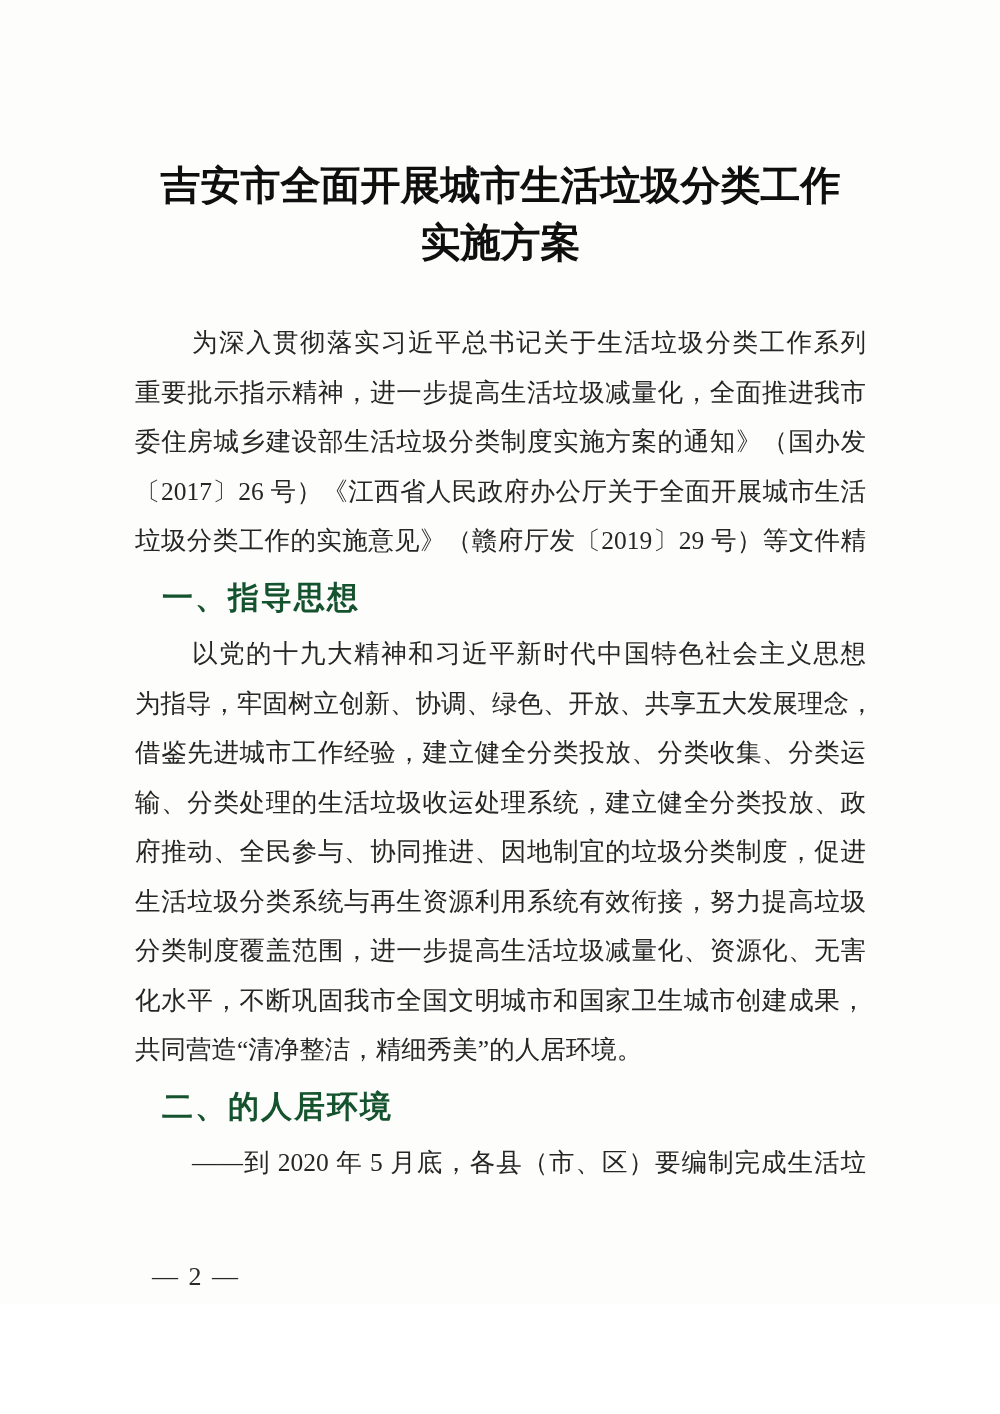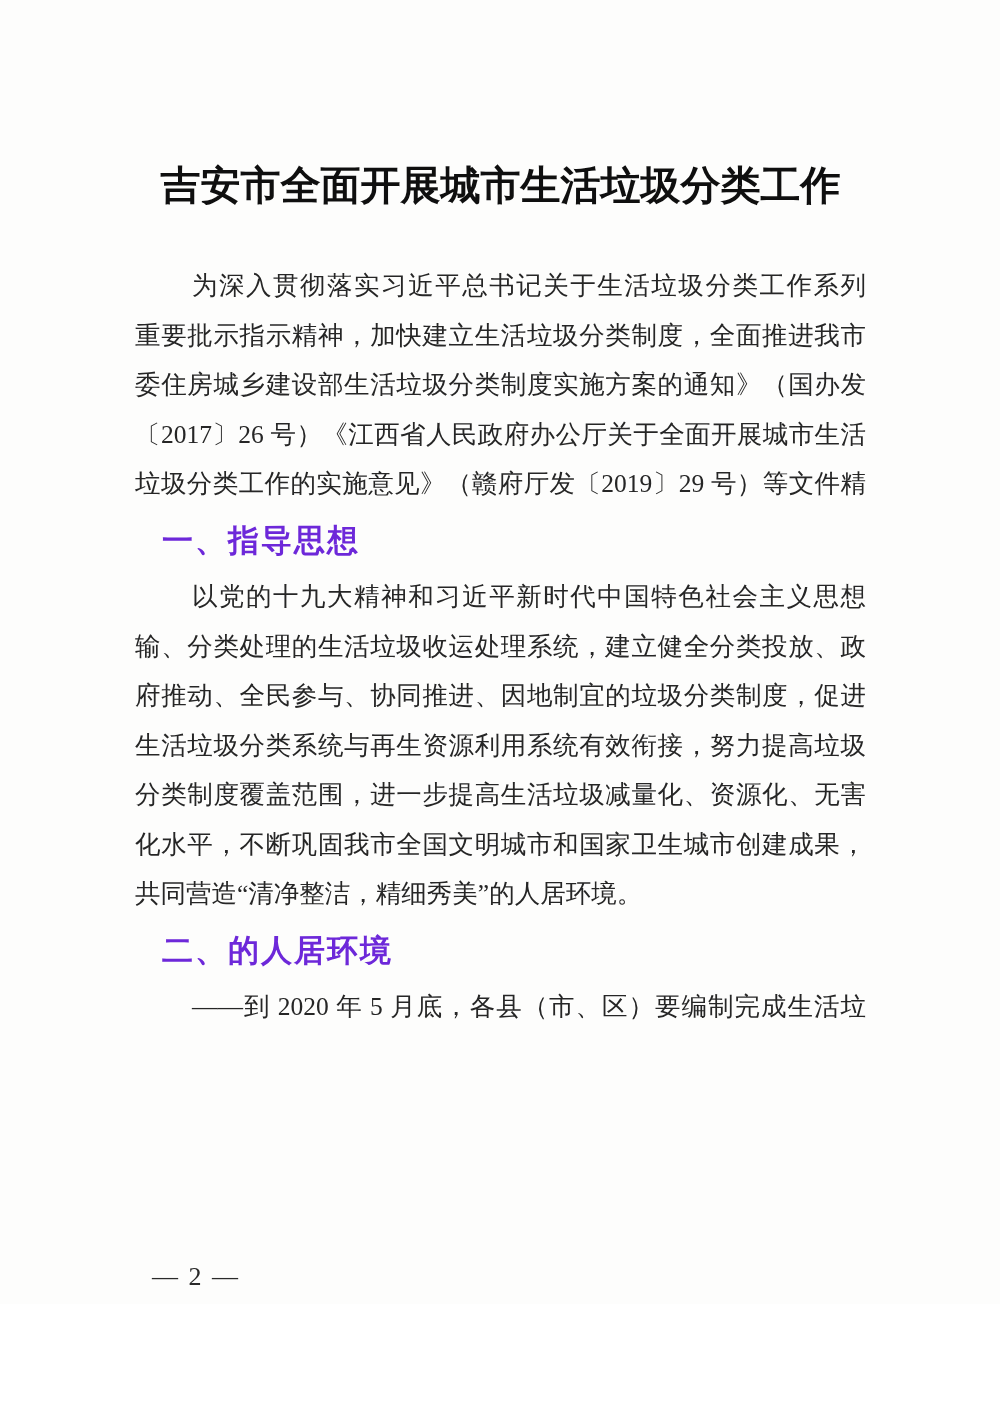--- a/index.html
+++ b/index.html
@@ -52,54 +52,57 @@
     text-align-last: left;
   }
   .section-heading {
     margin: 0;
     font-family: "Liberation Sans", "DejaVu Sans", sans-serif;
     font-weight: 700;
     font-size: 31px;
     line-height: 49.5px;
     letter-spacing: 2px;
     text-indent: 34px;
-    color: #6d28d9;
+    color: #14532d;
   }
   .page-number {
     position: absolute;
     left: 152px;
     top: 1260px;
     font-size: 26px;
     line-height: 34px;
     color: #2a2a2a;
     letter-spacing: 2px;
   }
 </style>
 </head>
 <body>
 
 <div class="page">
   <div class="content">
 
     <div class="doc-title">
       <div>吉安市全面开展城市生活垃圾分类工作</div>
+      <div>实施方案</div>
     </div>
 
     <div class="para para-1">
       <div class="line line--first">为深入贯彻落实习近平总书记关于生活垃圾分类工作系列</div>
-      <div class="line">重要批示指示精神，加快建立生活垃圾分类制度，全面推进我市</div>
+      <div class="line">重要批示指示精神，进一步提高生活垃圾减量化，全面推进我市</div>
       <div class="line">委住房城乡建设部生活垃圾分类制度实施方案的通知》（国办发</div>
       <div class="line">〔2017〕26 号）《江西省人民政府办公厅关于全面开展城市生活</div>
       <div class="line">垃圾分类工作的实施意见》（赣府厅发〔2019〕29 号）等文件精</div>
     </div>
 
     <div class="section-heading">一、指导思想</div>
 
     <div class="para">
       <div class="line line--first">以党的十九大精神和习近平新时代中国特色社会主义思想</div>
+      <div class="line">为指导，牢固树立创新、协调、绿色、开放、共享五大发展理念，</div>
+      <div class="line">借鉴先进城市工作经验，建立健全分类投放、分类收集、分类运</div>
       <div class="line">输、分类处理的生活垃圾收运处理系统，建立健全分类投放、政</div>
       <div class="line">府推动、全民参与、协同推进、因地制宜的垃圾分类制度，促进</div>
       <div class="line">生活垃圾分类系统与再生资源利用系统有效衔接，努力提高垃圾</div>
       <div class="line">分类制度覆盖范围，进一步提高生活垃圾减量化、资源化、无害</div>
       <div class="line">化水平，不断巩固我市全国文明城市和国家卫生城市创建成果，</div>
       <div class="line line--last">共同营造“清净整洁，精细秀美”的人居环境。</div>
     </div>
 
     <div class="section-heading">二、的人居环境</div>
 

